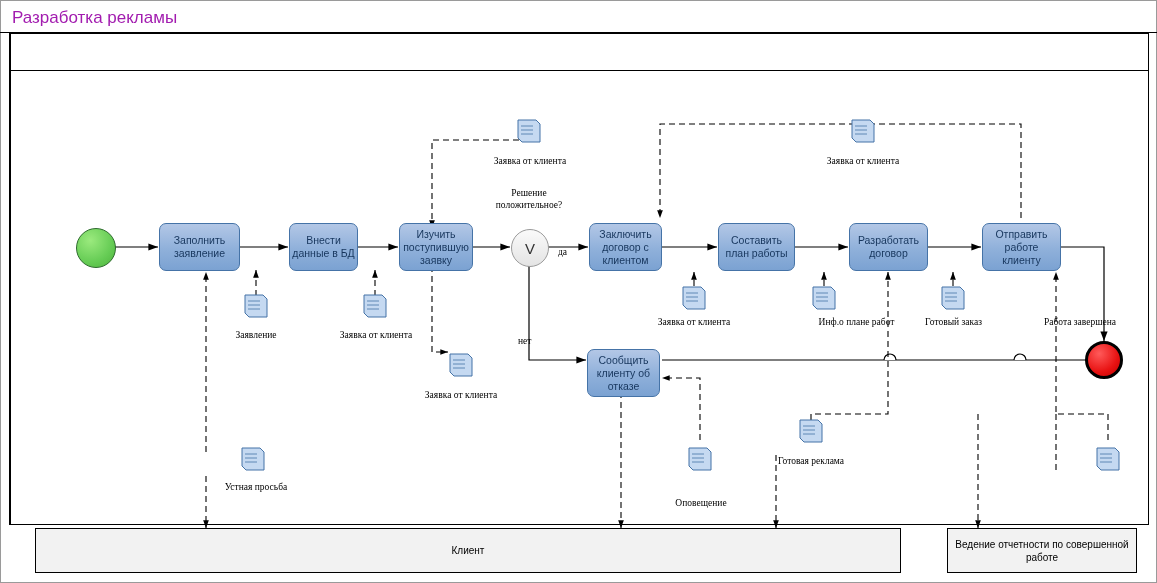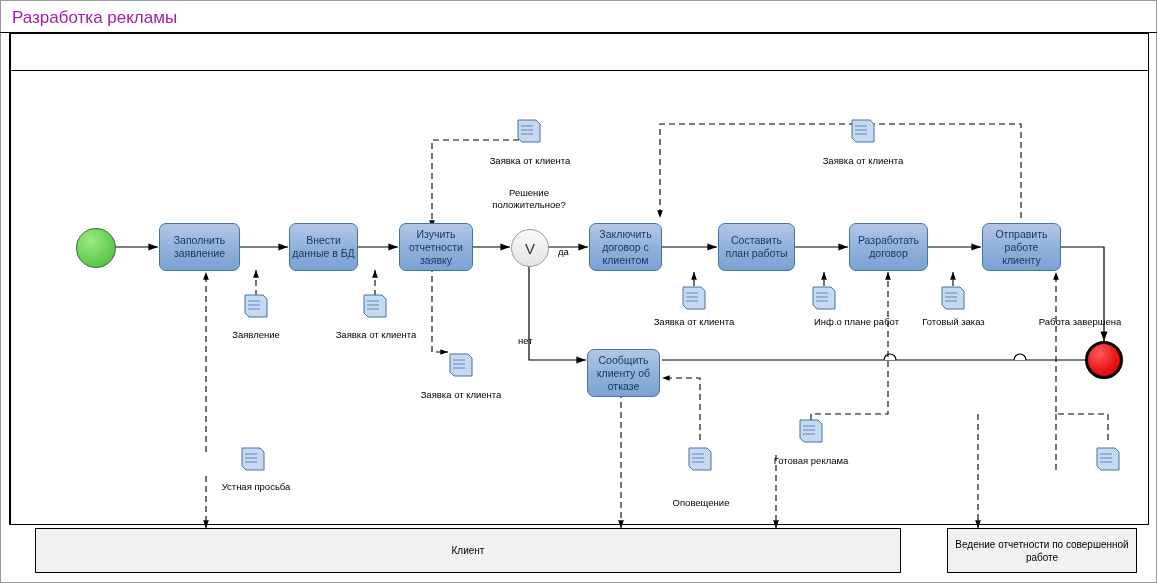--- a/index.html
+++ b/index.html
@@ -27,21 +27,21 @@
   .end-event{position:absolute;width:38px;height:38px;border-radius:50%;border:3px solid #000;
         background:radial-gradient(circle at 35% 30%, #ff5a5a 0%, #e81212 60%, #c00000 100%);box-sizing:border-box;}
 
   .gateway{position:absolute;width:36px;height:36px;border-radius:50%;border:1px solid #9a9a9a;
         background:linear-gradient(to bottom,#fafafa,#e4e4e4);display:flex;align-items:center;justify-content:center;
         font-size:15px;color:#333;}
 
   .doc{position:absolute;width:26px;height:26px;}
   .doc svg{display:block;}
 
-  .lbl{position:absolute;font-size:9.5px;color:#000;text-align:center;line-height:12px;white-space:nowrap;}
+  .lbl{position:absolute;font-size:9.5px;color:#000;text-align:center;line-height:12px;white-space:nowrap;font-family:Liberation Serif, serif;}
   .lbl.wrap{white-space:normal;}
 
   .bottom-box{position:absolute;box-sizing:border-box;border:1px solid #000;background:#f2f2f2;
         display:flex;align-items:center;justify-content:center;font-size:10px;color:#000;text-align:center;line-height:13px;}
 
   svg#wires{position:absolute;left:0;top:0;width:1157px;height:583px;pointer-events:none;}
 </style>
 </head>
 <body>
 
@@ -136,21 +136,21 @@
   <div class="lbl" style="left:558px;top:246px;">да</div>
   <div class="lbl" style="left:518px;top:335px;">нет</div>
 
   <div class="task" style="left:159px;top:223px;width:81px;height:48px;">
     <span>Заполнить заявление</span>
   </div>
   <div class="task" style="left:289px;top:223px;width:69px;height:48px;">
     <span>Внести данные в БД</span>
   </div>
   <div class="task" style="left:399px;top:223px;width:74px;height:48px;">
-    <span>Изучить отчетности заявку</span>
+    <span>Изучить поступившую заявку</span>
   </div>
   <div class="task" style="left:589px;top:223px;width:73px;height:48px;">
     <span>Заключить договор с клиентом</span>
   </div>
   <div class="task" style="left:718px;top:223px;width:77px;height:48px;align-items:center;">
     <span>Составить план работы</span>
   </div>
   <div class="task" style="left:849px;top:223px;width:79px;height:48px;">
     <span>Разработать договор</span>
   </div>

